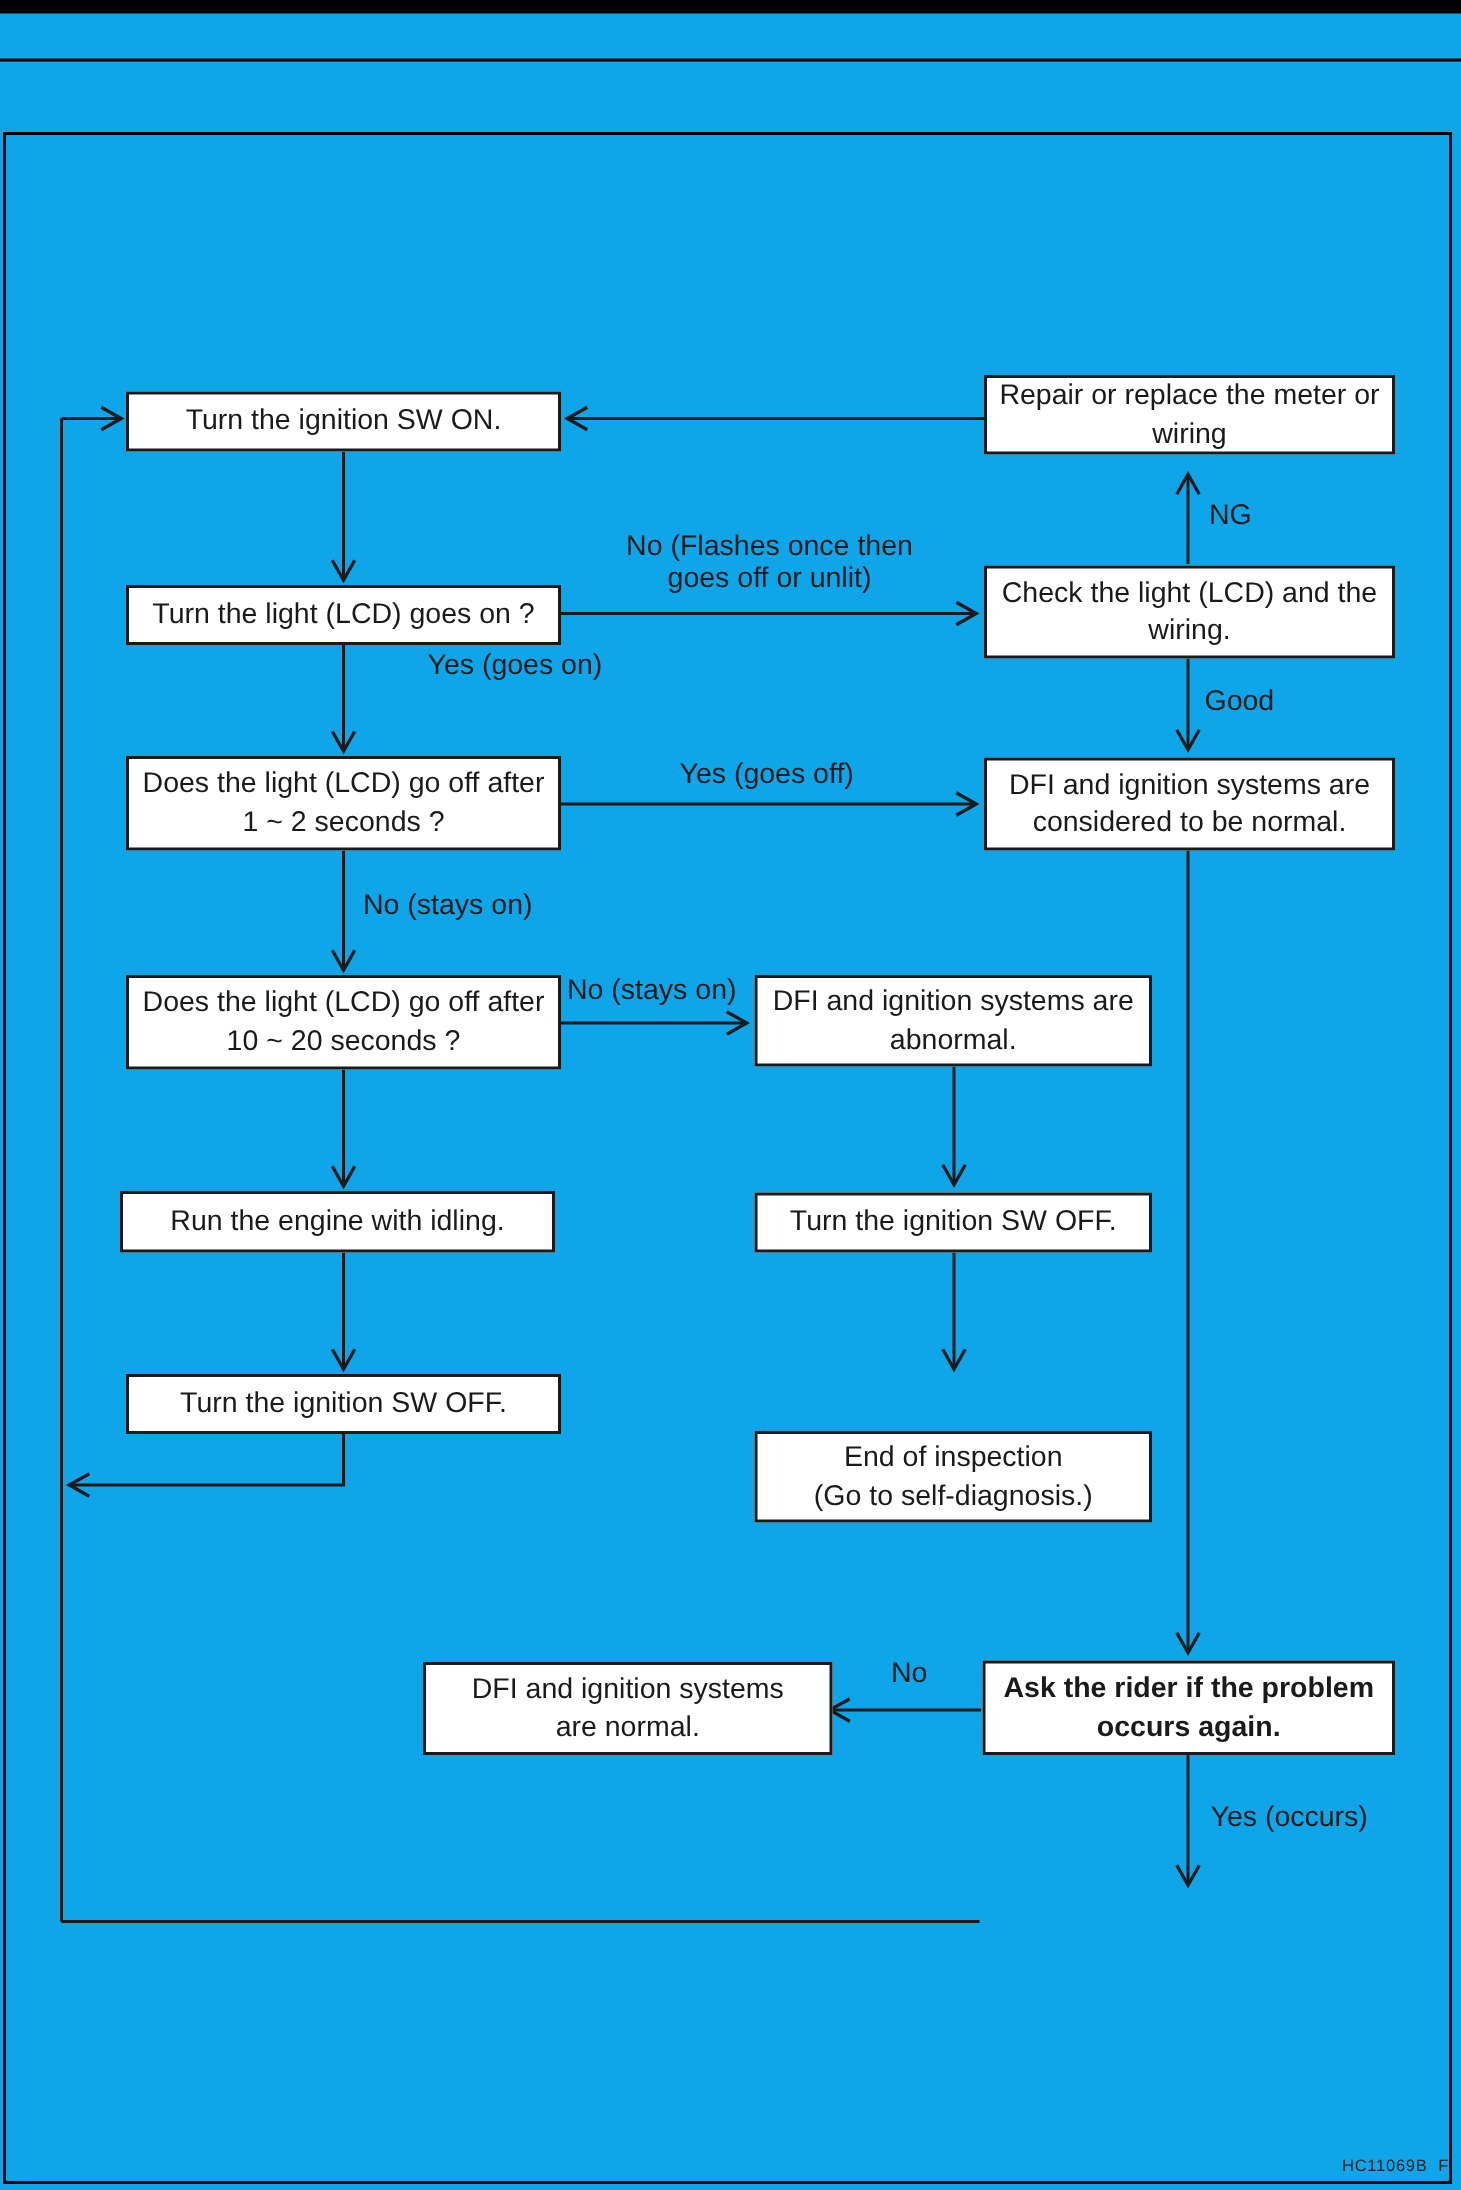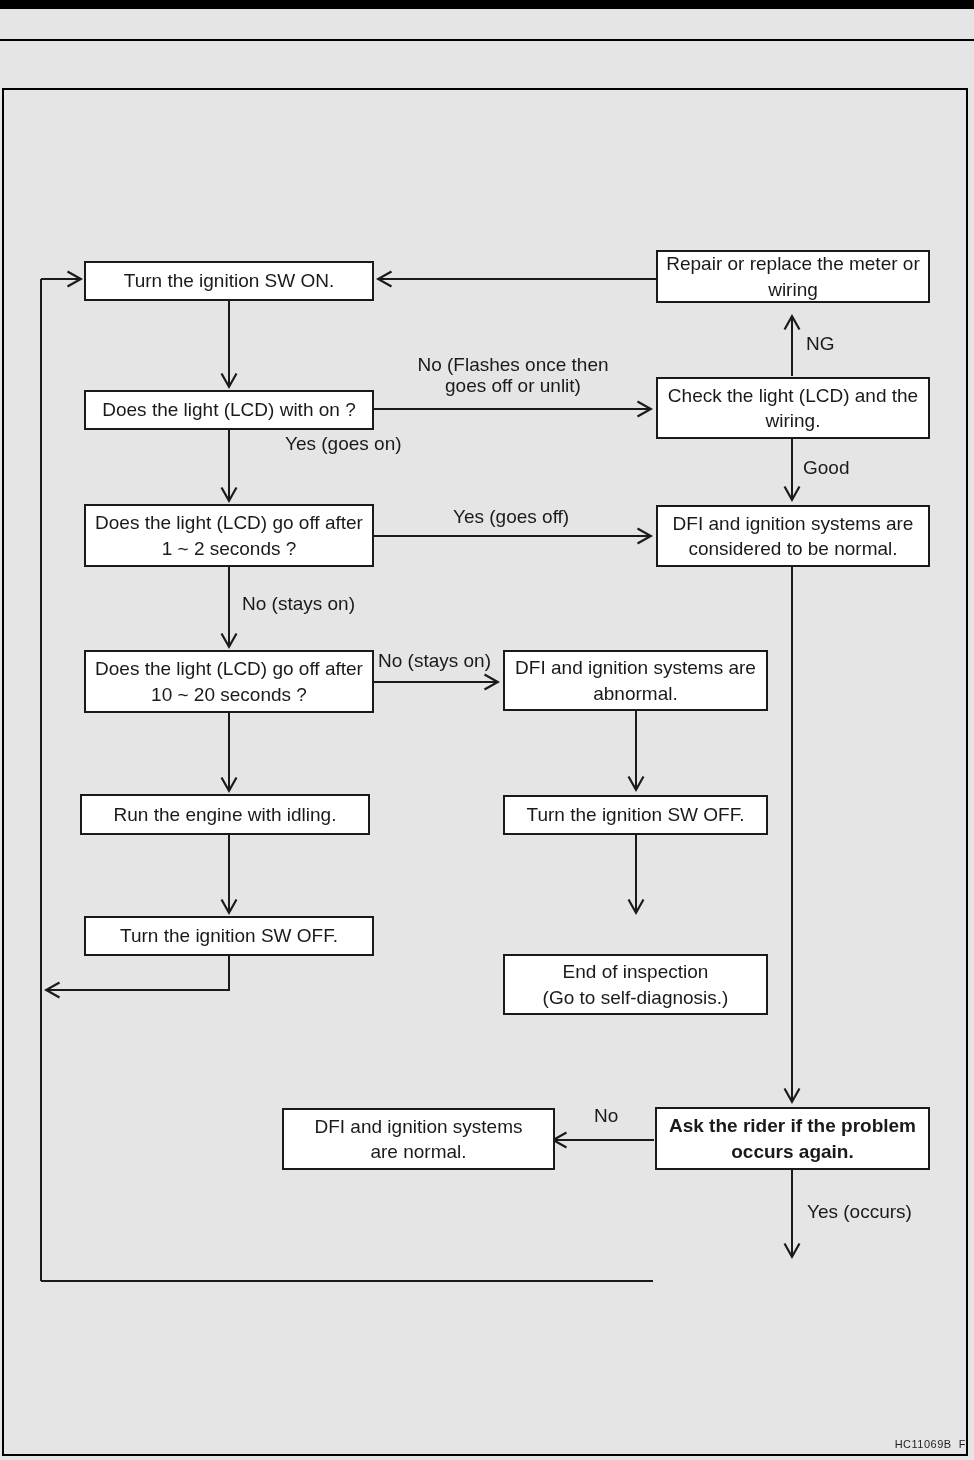--- a/index.html
+++ b/index.html
@@ -1,17 +1,17 @@
 <!DOCTYPE html>
 <html><head>
 <meta charset="utf-8">
 <style>
   html,body { margin:0; padding:0; background:#ffffff; }
   .canvas {
-    position:relative; width:974px; height:1460px; background:#e5e5e5;
+    position:relative; width:974px; height:1460px; background:#0ea5e9;
     font-family:"Liberation Sans", sans-serif; color:#1a1a1a; overflow:hidden;
   }
   .topbar { position:absolute; left:0; top:0; width:974px; height:9px; background:#000; }
   .rule   { position:absolute; left:0; top:39px; width:974px; height:2px; background:#000; }
   .frame  {
     position:absolute; left:2px; top:88px; width:966px; height:1368px;
     border:2px solid #000; box-sizing:border-box; background:transparent;
   }
   .arrow-layer { position:absolute; left:0; top:0; width:974px; height:1460px; }
   .box {
@@ -98,21 +98,21 @@
       <line x1="636" y1="711" x2="636" y2="789" marker-end="url(#ah)"></line>
       <line x1="636" y1="835" x2="636" y2="912" marker-end="url(#ah)"></line>
 
       <line x1="654" y1="1140" x2="554" y2="1140" marker-end="url(#ah)"></line>
 
       <line x1="792" y1="1170" x2="792" y2="1256" marker-end="url(#ah)"></line>
     </g>
   </svg>
 
   <div class="box" id="b-turn-on">Turn the ignition SW ON.</div>
-  <div class="box" id="b-light-on-q">Does the light (LCD) with on ?</div>
+  <div class="box" id="b-light-on-q">Turn the light (LCD) goes on ?</div>
   <div class="box" id="b-off12-q">Does the light (LCD) go off after
 1 ~ 2 seconds ?</div>
   <div class="box" id="b-off1020-q">Does the light (LCD) go off after
 10 ~ 20 seconds ?</div>
   <div class="box" id="b-run-engine">Run the engine with idling.</div>
   <div class="box" id="b-swoff-left">Turn the ignition SW OFF.</div>
   <div class="box" id="b-repair">Repair or replace the meter or
 wiring</div>
   <div class="box" id="b-check">Check the light (LCD) and the
 wiring.</div>

